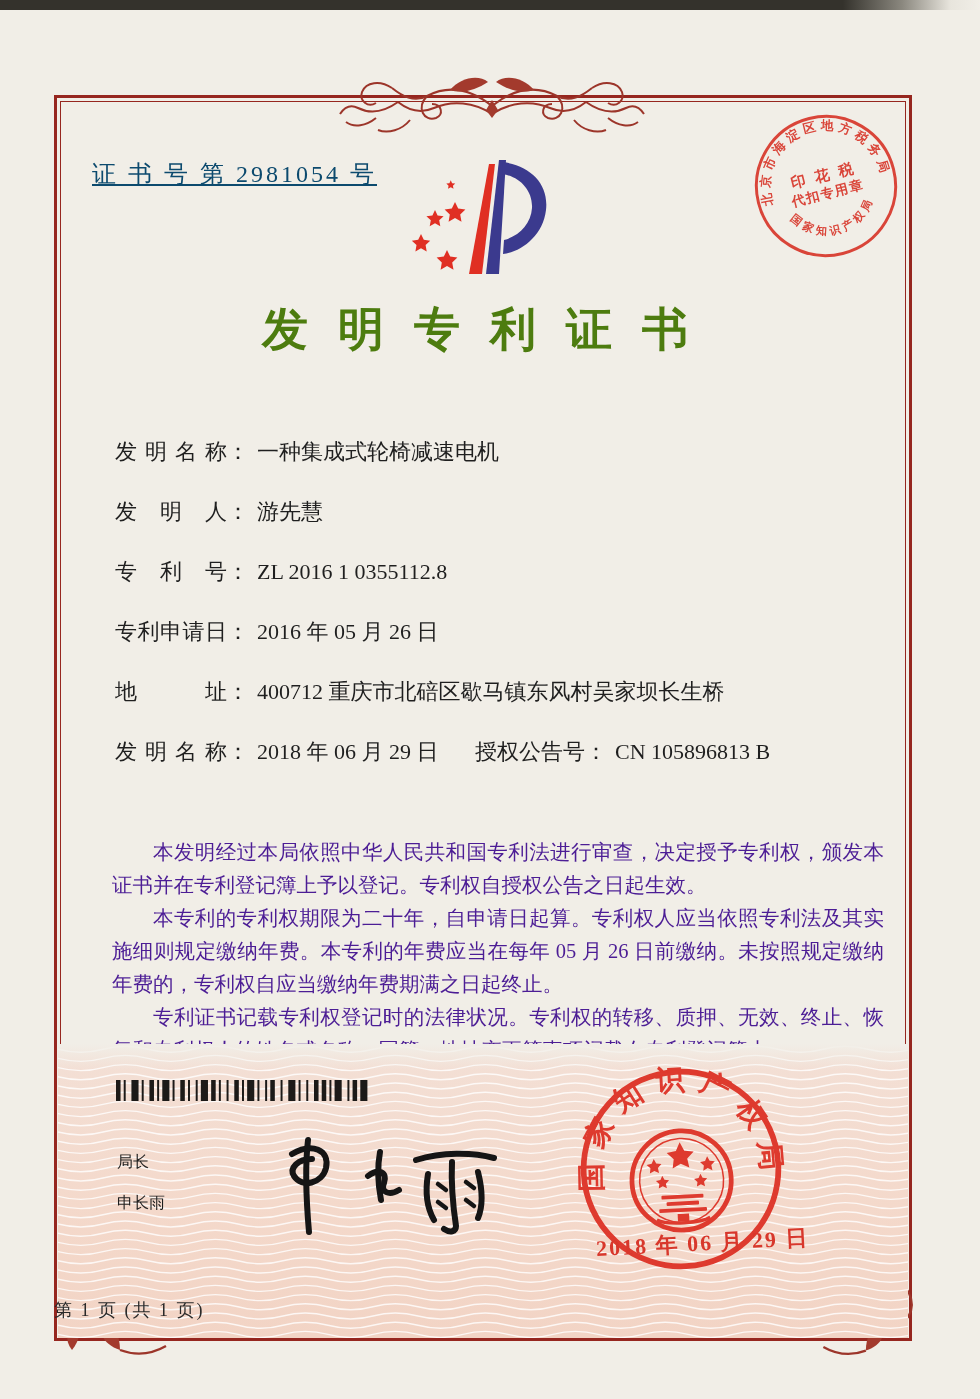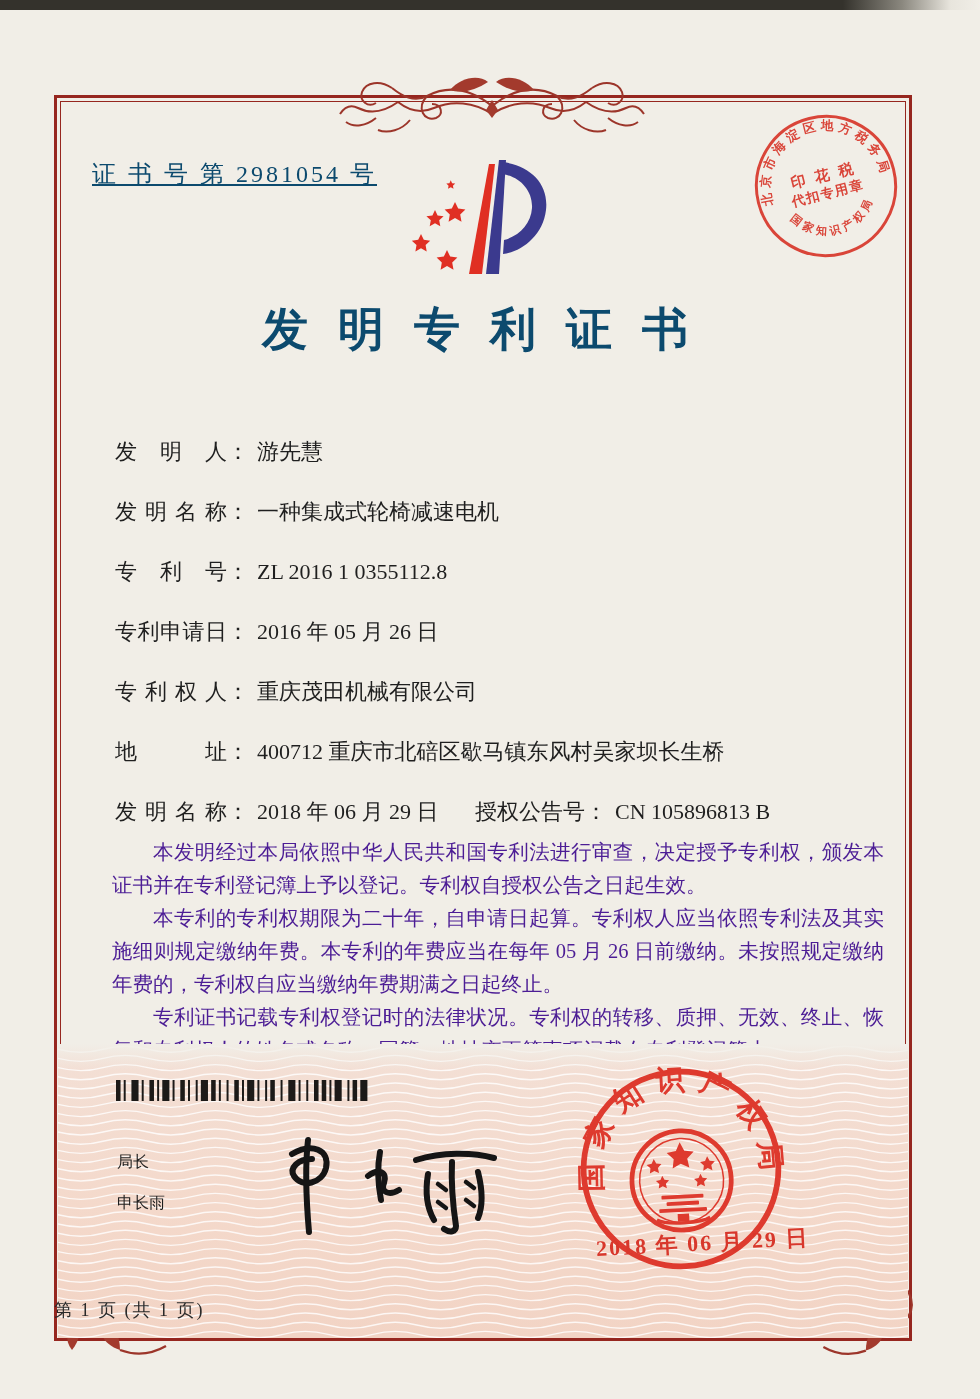--- a/index.html
+++ b/index.html
@@ -27,21 +27,21 @@
 
   .cert-no{position:absolute;left:92px;top:158px;font-size:24px;letter-spacing:3px;color:#0c4a6e;text-decoration:underline;}
 
   .logo{position:absolute;left:403px;top:158px;width:154px;height:124px;}
 
   .tax-stamp{position:absolute;left:752px;top:112px;width:148px;height:148px;
     transform:rotate(-14deg);z-index:5;opacity:.92;}
   .tax-stamp text{fill:#d8372b;font-family:"Liberation Serif",serif;font-weight:700;}
 
   .title{position:absolute;left:0;top:299px;width:980px;text-align:center;
-    font-size:46px;font-weight:700;letter-spacing:30px;margin-right:-30px;color:#0c4a6e;}
+    font-size:46px;font-weight:700;letter-spacing:30px;margin-right:-30px;color:#4d7c0f;}
 
   .fields{position:absolute;left:115px;top:437px;width:770px;}
   .field-row{height:60px;font-size:22px;color:#1f1f1f;white-space:nowrap;}
   .f-label{display:inline-block;width:112px;text-align:justify;text-align-last:justify;vertical-align:top;}
   .f-colon{margin-right:8px;}
   .grant-row .col2{position:absolute;left:360px;top:0;}
   .grant-row{position:relative;}
 
   .paras{position:absolute;left:112px;top:836px;width:772px;font-size:20.5px;
     line-height:33px;color:#4c1d95;}
@@ -191,33 +191,30 @@
   <text x="100" y="116" text-anchor="middle" font-size="18" letter-spacing="2">代扣专用章</text>
   <text font-size="15" letter-spacing="5">
     <textPath href="#taxArcBottom" startOffset="50%" text-anchor="middle">国家知识产权局</textPath>
   </text>
 </svg>
 
 <div class="title">发明专利证书</div>
 
 <div class="fields">
   <div class="field-row">
+    <span class="f-label">发明名称</span><span class="f-colon">：</span><span>一种集成式轮椅减速电机</span>
+  </div>
+  <div class="field-row">
     <span class="f-label">发明人</span><span class="f-colon">：</span><span>游先慧</span>
   </div>
   <div class="field-row">
-    <span class="f-label">发明名称</span><span class="f-colon">：</span><span>一种集成式轮椅减速电机</span>
-  </div>
-  <div class="field-row">
     <span class="f-label">专利号</span><span class="f-colon">：</span><span>ZL 2016 1 0355112.8</span>
   </div>
   <div class="field-row">
     <span class="f-label">专利申请日</span><span class="f-colon">：</span><span>2016 年 05 月 26 日</span>
-  </div>
-  <div class="field-row">
-    <span class="f-label">专利权人</span><span class="f-colon">：</span><span>重庆茂田机械有限公司</span>
   </div>
   <div class="field-row">
     <span class="f-label">地址</span><span class="f-colon">：</span><span>400712 重庆市北碚区歇马镇东风村吴家坝长生桥</span>
   </div>
   <div class="field-row grant-row">
     <span>
       <span class="f-label">发明名称</span><span class="f-colon">：</span><span>2018 年 06 月 29 日</span>
     </span>
     <span class="col2">
       <span>授权公告号</span><span class="f-colon">：</span><span>CN 105896813 B</span>

